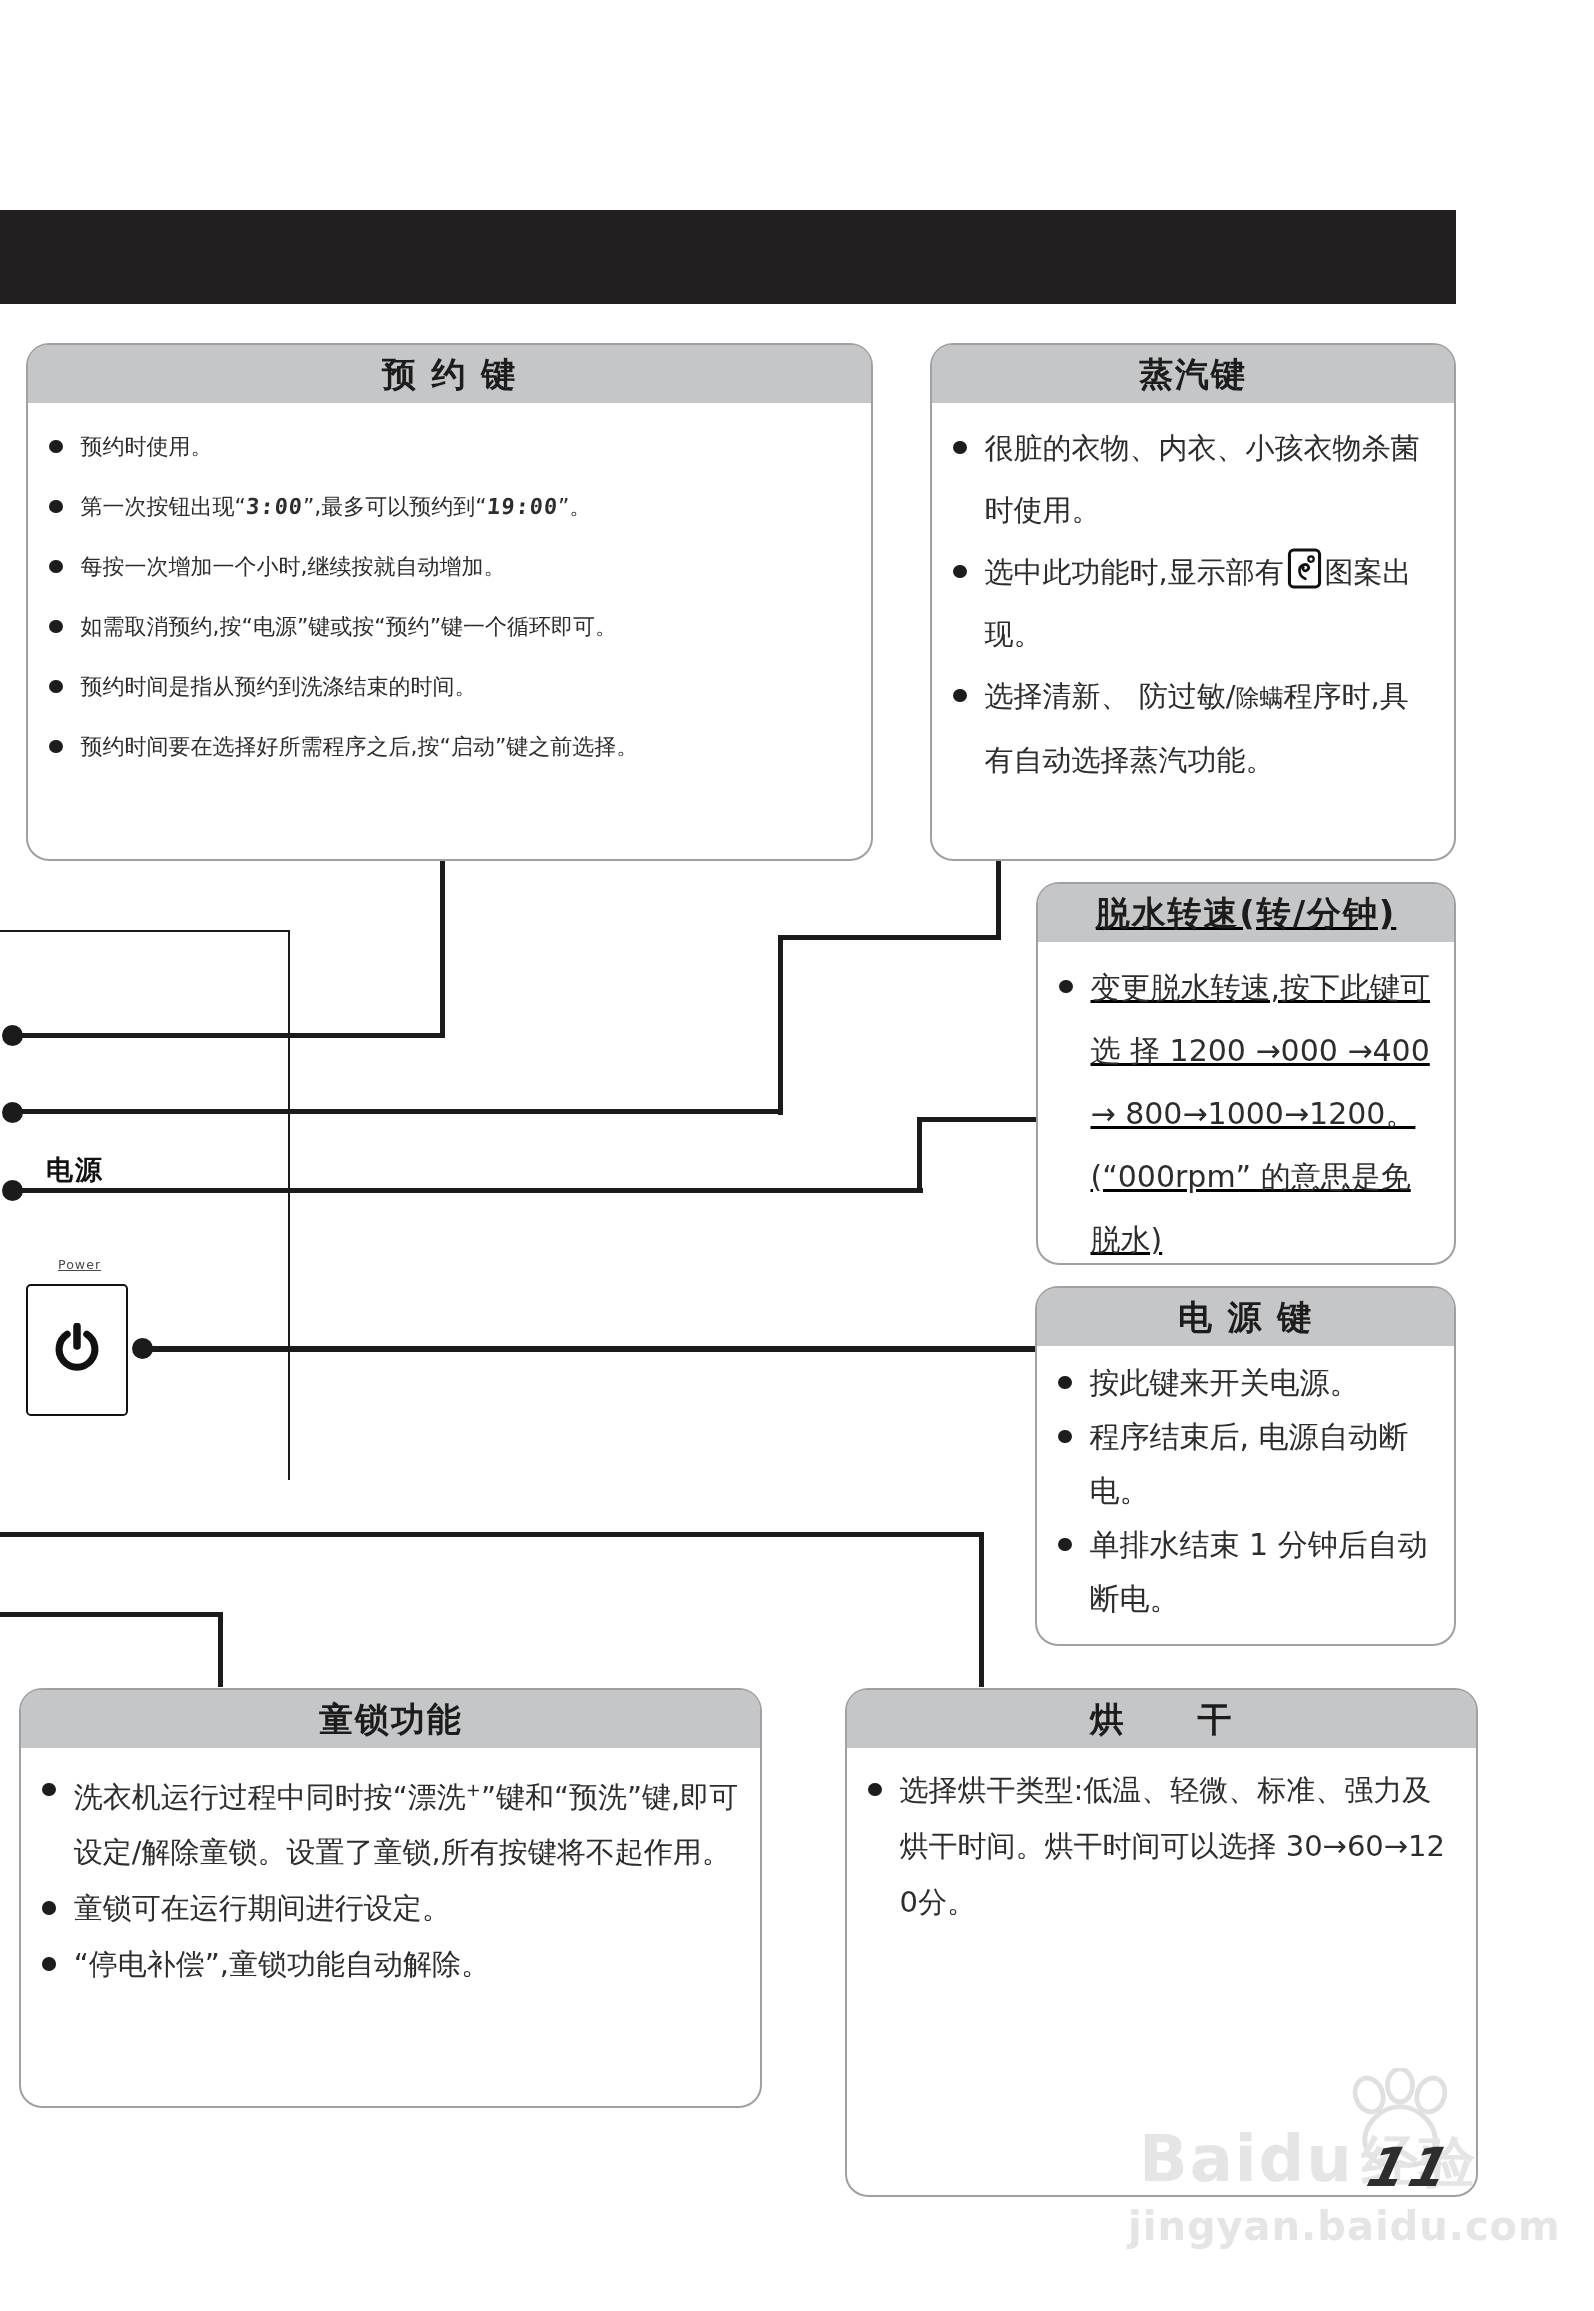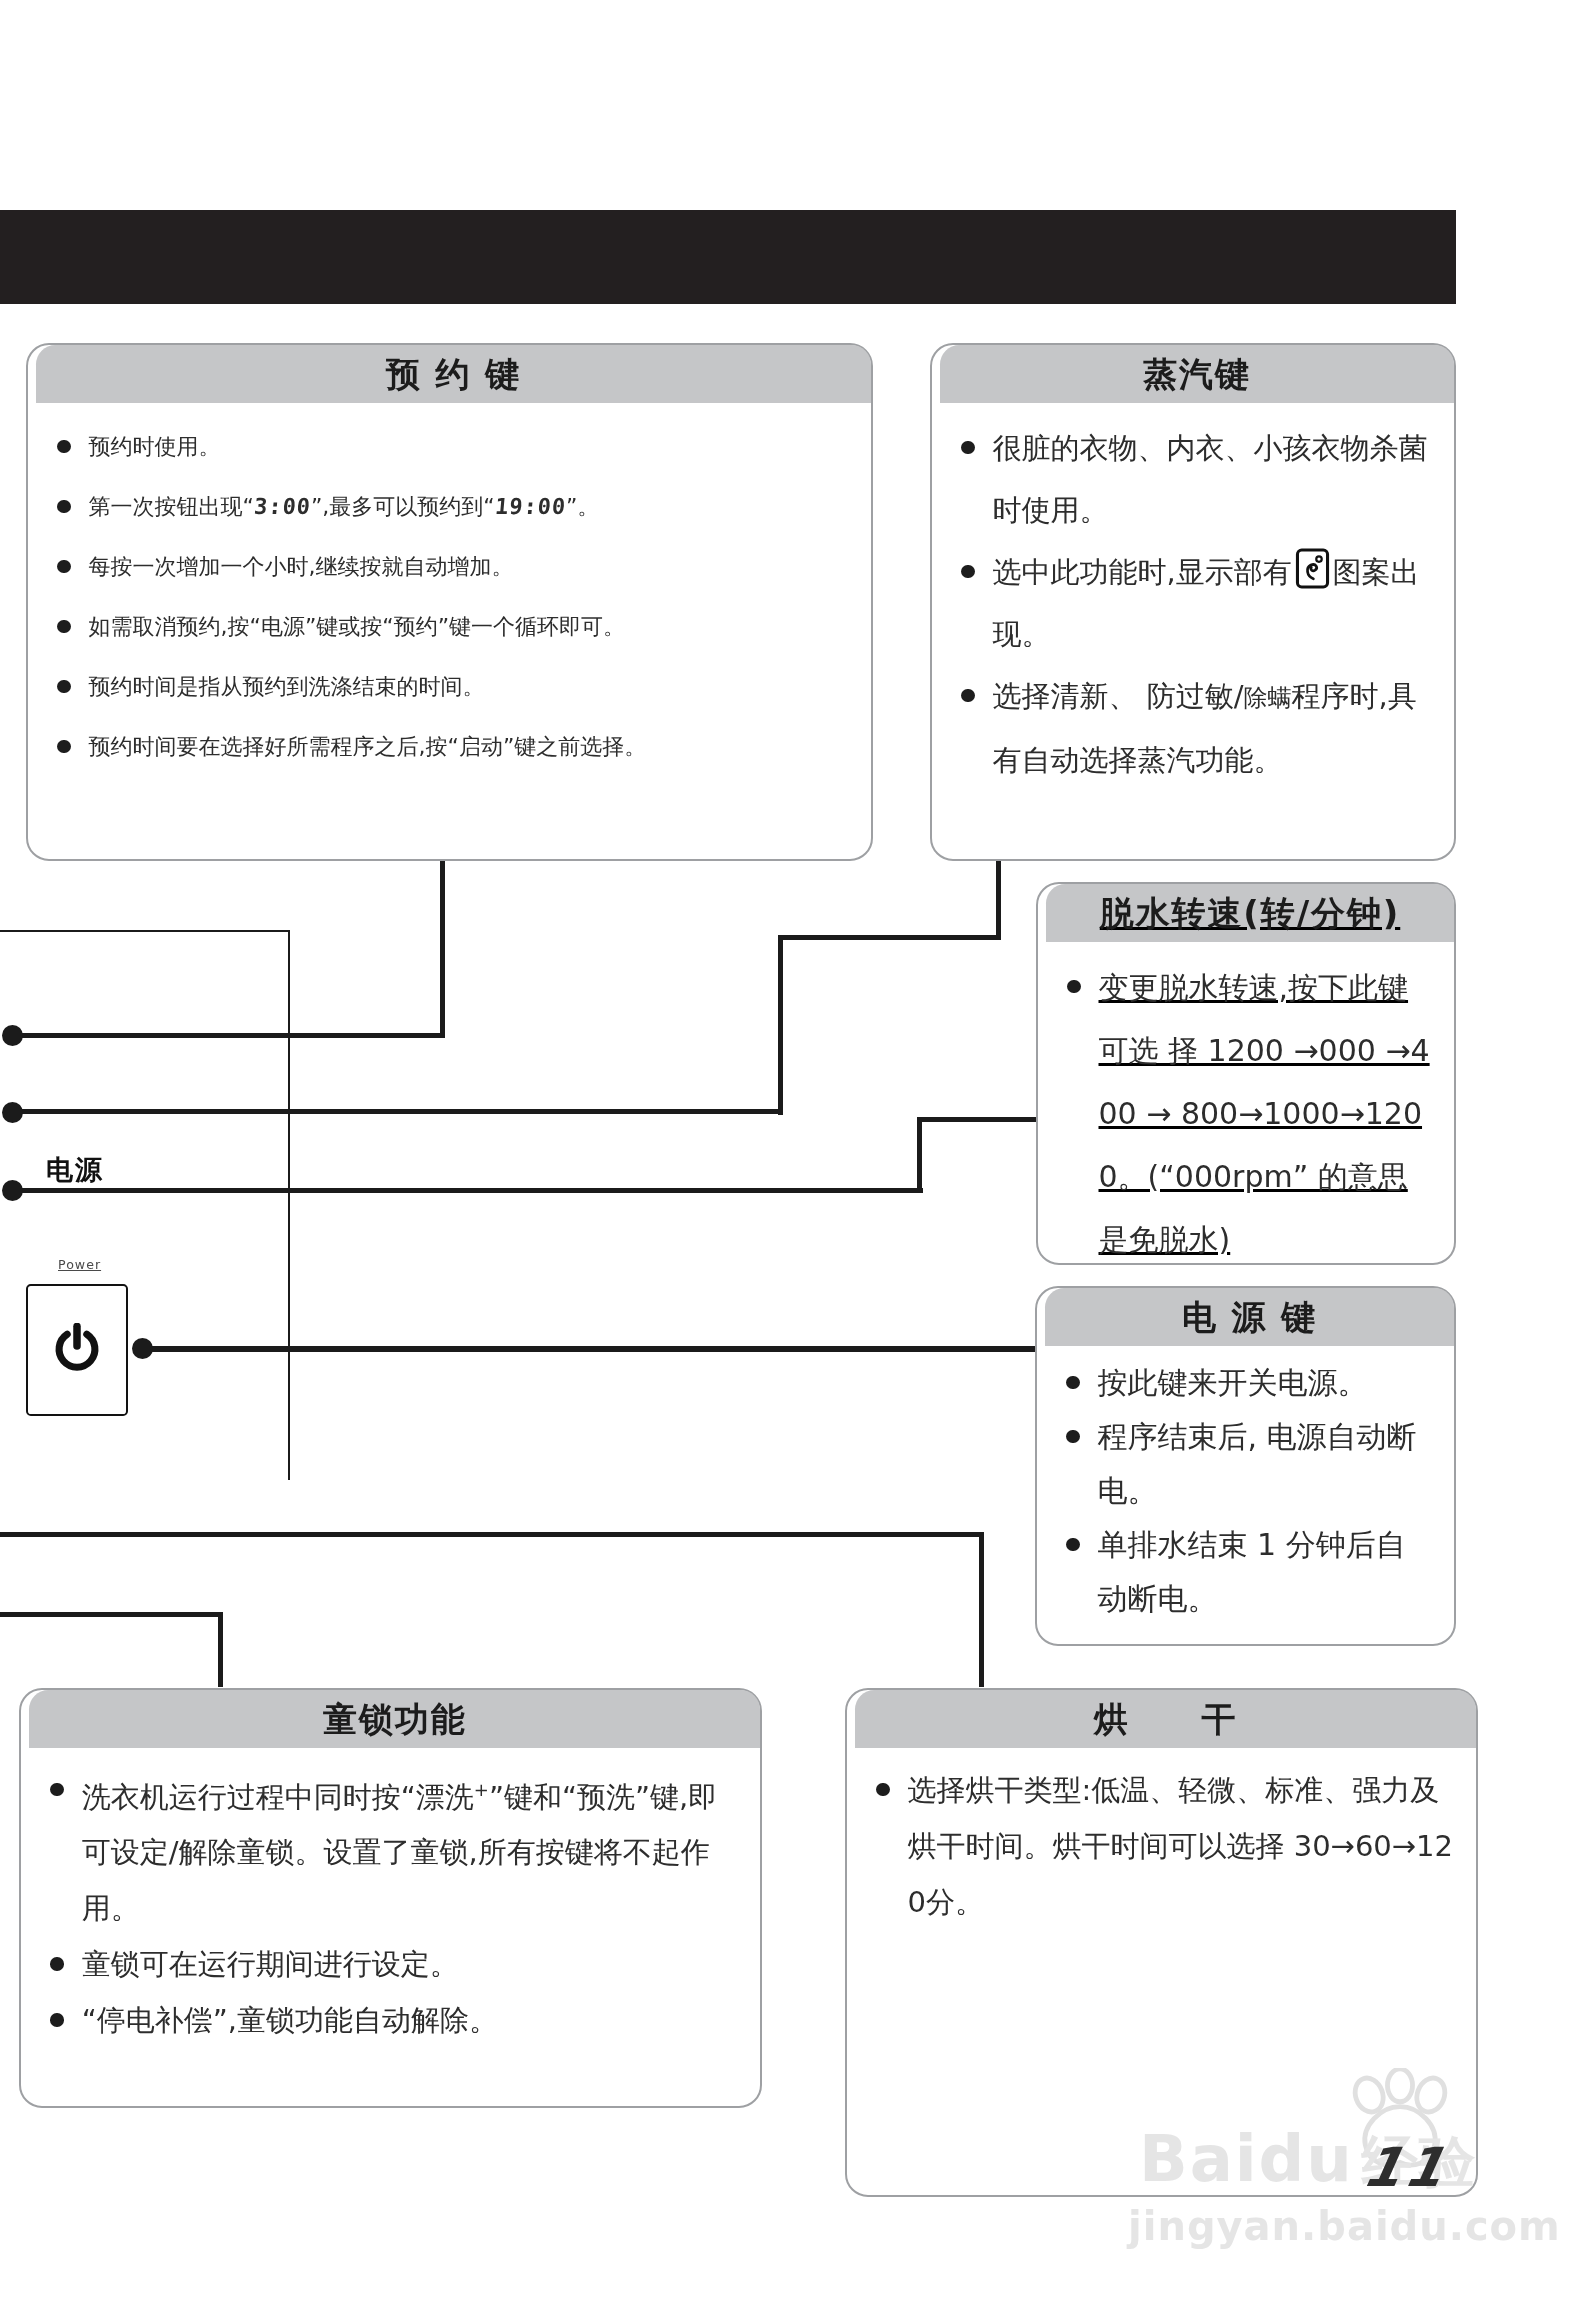--- a/index.html
+++ b/index.html
@@ -2,21 +2,21 @@
 <html><head>
 <meta charset="utf-8">
 <style>
   html,body{margin:0;padding:0;background:#fff;}
   body{width:1594px;height:2311px;position:relative;font-family:"DejaVu Sans","Liberation Sans",sans-serif;}
   .page{position:absolute;inset:0;background:#fff;overflow:hidden;}
 
   .black-bar{position:absolute;left:0;top:210px;width:1456px;height:94px;background:#231f20;}
 
   
-  .box{position:absolute;background:#fff;border:2.9px solid #9ea0a3;border-radius:23px;box-sizing:border-box;padding-left:8px;}
+  .box{position:absolute;background:#fff;border:2.9px solid #9ea0a3;border-radius:23px;box-sizing:border-box;}
   .box-header{background:#c5c6c8;border-radius:19.3px 19.3px 0 0;height:58px;line-height:58px;text-align:center;
               font-size:34px;font-weight:bold;color:#1c1c1c;letter-spacing:1.9px;}
   .box-body{padding:13.5px 19.3px 0 13.5px;color:#2d2d2d;word-break:break-all;}
   .box-body ul{list-style:none;margin:0;padding:0;}
   .box-body li{position:relative;padding-left:39px;}
   .box-body li::before{content:"";position:absolute;left:7.7px;top:23px;width:13.5px;height:13.5px;border-radius:50%;background:#1d1d1d;}
 
   #box-reserve{left:26px;top:343px;width:847px;height:518px;}
   #box-reserve .box-body{font-size:22px;line-height:60px;}
   #box-reserve li::before{top:23px;}

